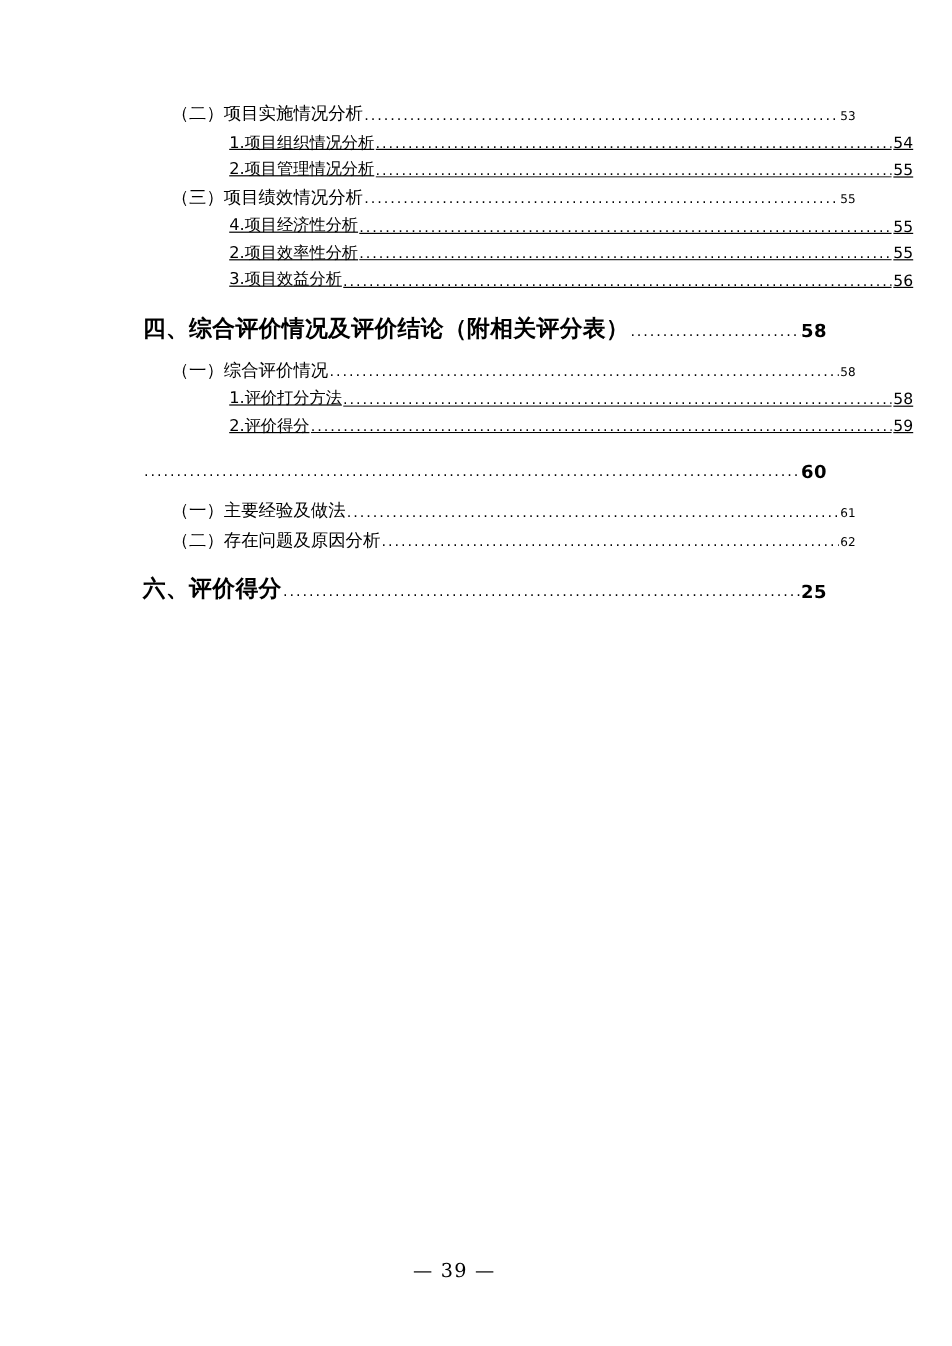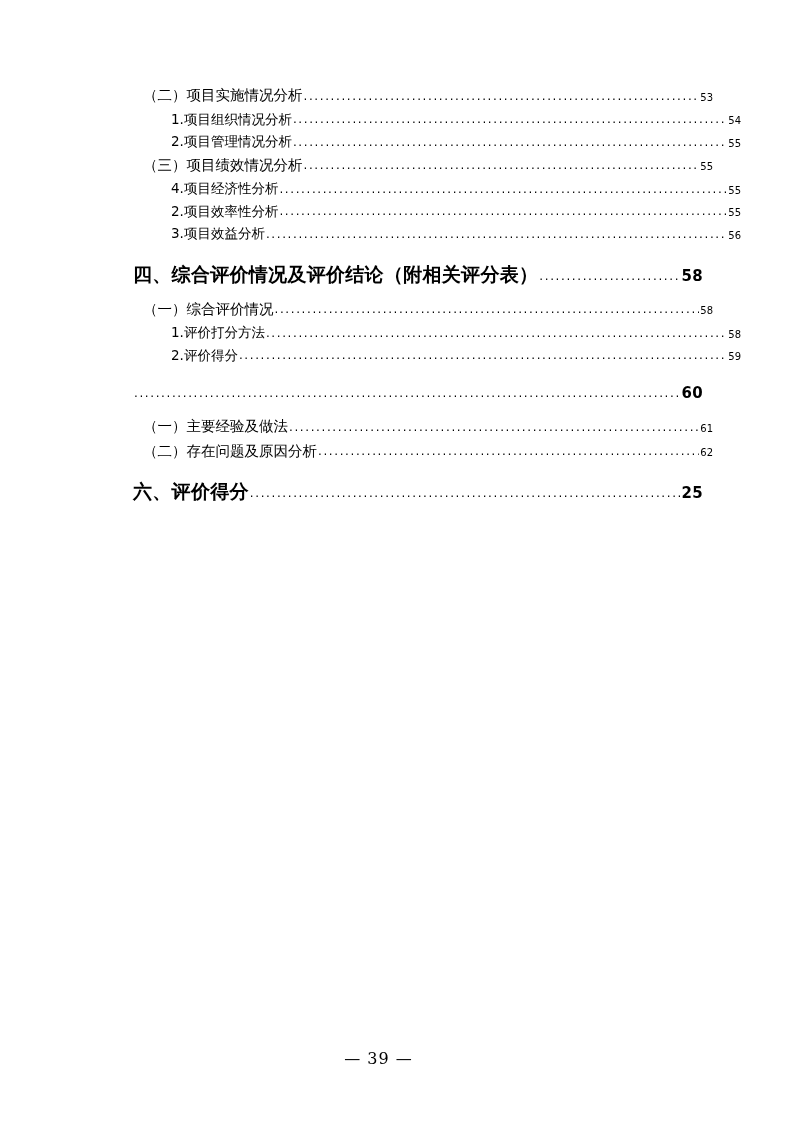--- a/index.html
+++ b/index.html
@@ -60,30 +60,31 @@
   .lvl2 {
     font-size: 14.5px;
     margin-left: 28px;
     margin-bottom: 10px;
   }
   .lvl2 .page-no { font-size: 10px; }
 
   
   .lvl3 {
     font-size: 13.5px;
-    margin-left: 56px;
+    margin-left: 76px;
     margin-bottom: 9px;
+    text-decoration: underline;
   }
-  .lvl3 .page-no { font-size: 10px; }
+  .lvl3 .page-no { font-size: 13px; }
 
   
   .lvl1 {
     font-weight: bold;
     font-size: 19px;
-    margin-left: 18px;
+    margin-left: 4px;
     margin-top: 22px;
     margin-bottom: 18px;
     letter-spacing: 0.3px;
   }
   .lvl1 .page-no { font-size: 15px; font-weight: bold; }
   .lvl1 .dots { letter-spacing: 1.6px; font-size: 12px; font-weight: normal; bottom: 2px; }
 
   .gap-before { margin-top: 24px; }
 
   .footer {

